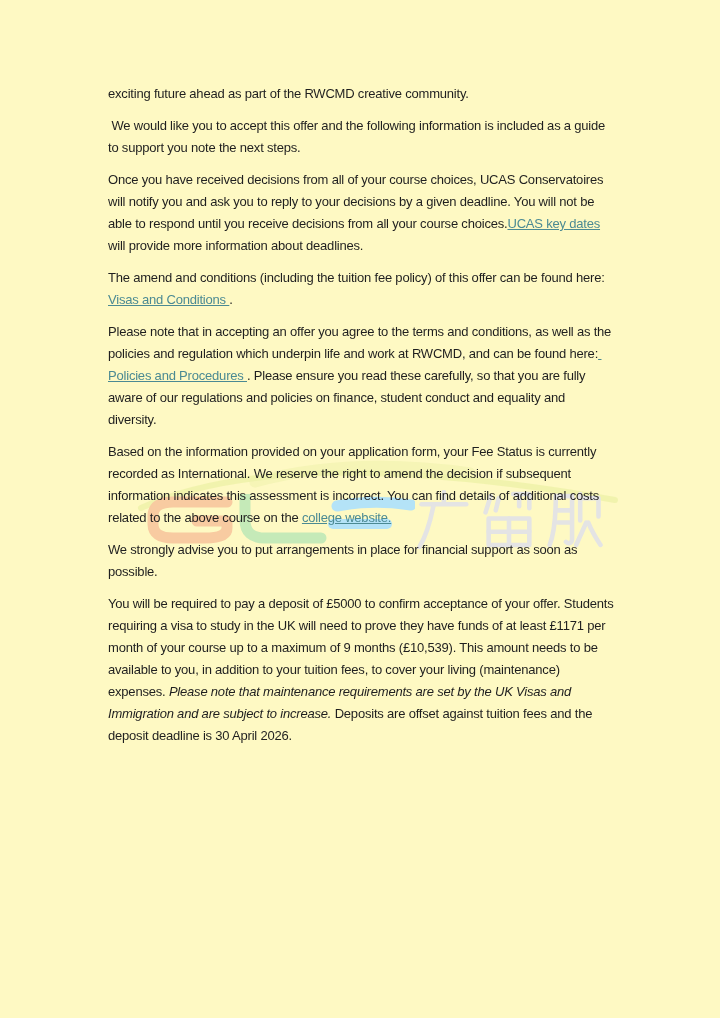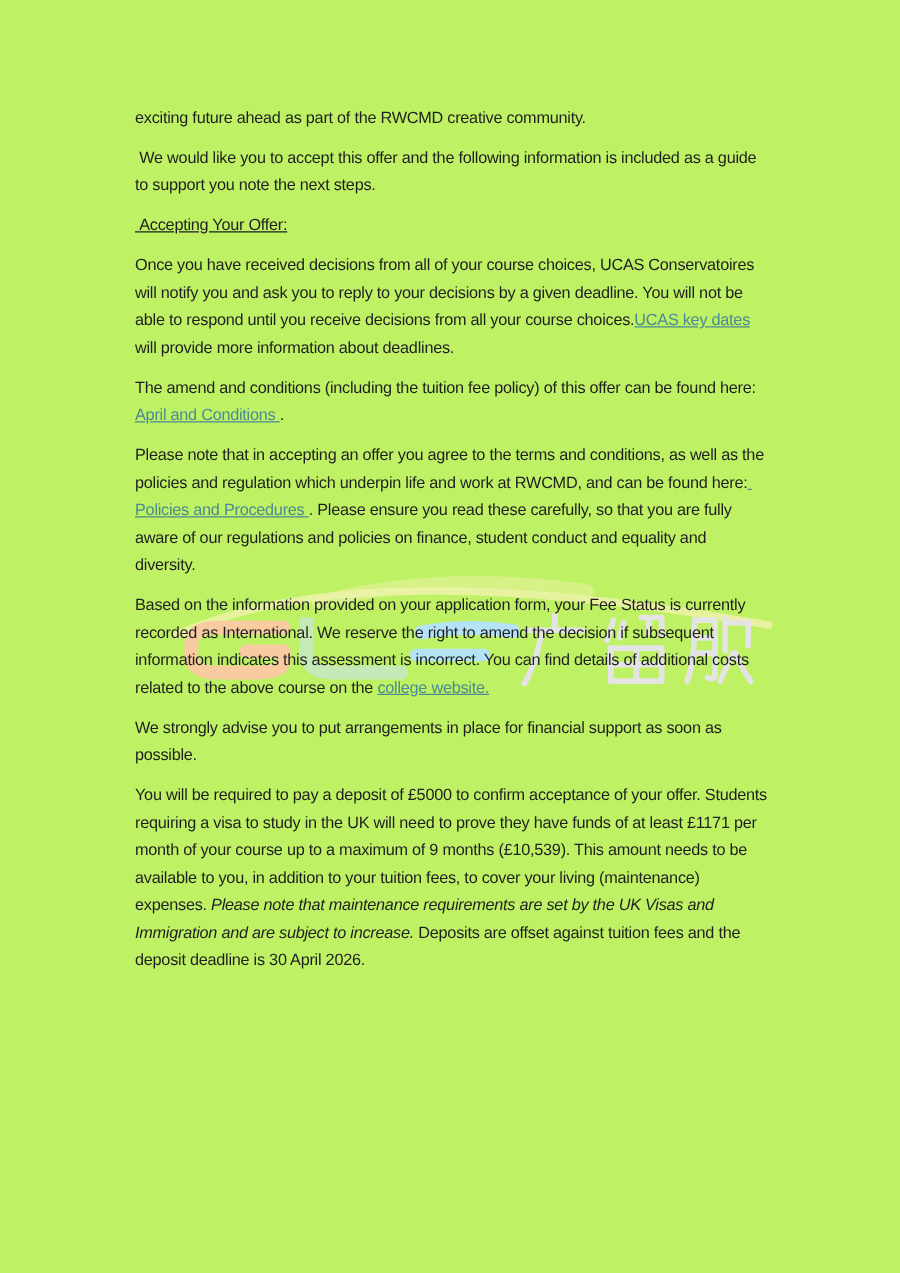--- a/index.html
+++ b/index.html
@@ -1,18 +1,18 @@
 <!DOCTYPE html>
 <html style="--link-color: #4b8a93; --text-color: #1f1f1f;"><head>
 <meta charset="utf-8">
 <style>
   :root { --link-color:#4b8a93; --text-color:#1f1f1f; }
   html,body { margin:0; padding:0; background:#ffffff; }
   body { width:720px; height:1018px; font-family:"Liberation Sans","DejaVu Sans",sans-serif; }
-  .page { position:relative; width:720px; height:1018px; background:#bef264; overflow:hidden;text-decoration:underline; }
+  .page { position:relative; width:720px; height:1018px; background:#fef9c3; overflow:hidden;text-decoration:underline; }
 
   
   .watermark { position:absolute; inset:0; z-index:1; pointer-events:none; }
   .wm-arc  { position:absolute; left:135px; top:456px; }
   .wm-logo { position:absolute; left:141px; top:494px; }
   .wm-cjk  { position:absolute; left:417px; top:490px; }
 
   
   .content { position:absolute; left:108px; top:83px; width:508px; z-index:2;
              color:var(--text-color); font-size:13px; line-height:22px;
@@ -66,21 +66,20 @@
         <path class="cjk-stroke" d="M162,8 H178 V26" stroke="#e4e4e4"></path>
         <path class="cjk-stroke" d="M166,32 L156,54" stroke="#e4e4e4"></path>
         <path class="cjk-stroke" d="M168,32 C172,42 176,48 180,54" stroke="#e4e4e4"></path>
       </g>
     </svg>
   </div>
 
   <div class="content" id="doc-content">
       <div class="para"><span class="s-plain">exciting future ahead as part of the RWCMD creative community.</span></div>
       <div class="para"><span class="s-plain"> We would like you to accept this offer and the following information is included as a guide to support you note the next steps.</span></div>
-      <div class="para"><span class="s-u"> Accepting Your Offer:</span></div>
       <div class="para"><span class="s-plain">Once you have received decisions from all of your course choices, UCAS Conservatoires will notify you and ask you to reply to your decisions by a given deadline. You will not be able to respond until you receive decisions from all your course choices.</span><span class="s-link">UCAS key dates</span><span class="s-plain"> will provide more information about deadlines.</span></div>
-      <div class="para"><span class="s-plain">The amend and conditions (including the tuition fee policy) of this offer can be found here: </span><span class="s-link">April and Conditions </span><span class="s-plain">.</span></div>
+      <div class="para"><span class="s-plain">The amend and conditions (including the tuition fee policy) of this offer can be found here: </span><span class="s-link">Visas and Conditions </span><span class="s-plain">.</span></div>
       <div class="para"><span class="s-plain">Please note that in accepting an offer you agree to the terms and conditions, as well as the policies and regulation which underpin life and work at RWCMD, and can be found here:</span><span class="s-link"> Policies and Procedures </span><span class="s-plain">. Please ensure you read these carefully, so that you are fully aware of our regulations and policies on finance, student conduct and equality and diversity.</span></div>
       <div class="para"><span class="s-plain">Based on the information provided on your application form, your Fee Status is currently recorded as International. We reserve the right to amend the decision if subsequent information indicates this assessment is incorrect. You can find details of additional costs related to the above course on the </span><span class="s-link">college website.</span></div>
       <div class="para"><span class="s-plain">We strongly advise you to put arrangements in place for financial support as soon as possible.</span></div>
       <div class="para"><span class="s-plain">You will be required to pay a deposit of £5000 to confirm acceptance of your offer. Students requiring a visa to study in the UK will need to prove they have funds of at least £1171 per month of your course up to a maximum of 9 months (£10,539). This amount needs to be available to you, in addition to your tuition fees, to cover your living (maintenance) expenses. </span><span class="s-i">Please note that maintenance requirements are set by the UK Visas and Immigration and are subject to increase.</span><span class="s-plain"> Deposits are offset against tuition fees and the deposit deadline is 30 April 2026.</span></div>
     </div>
 </div>
 
 </body></html>

